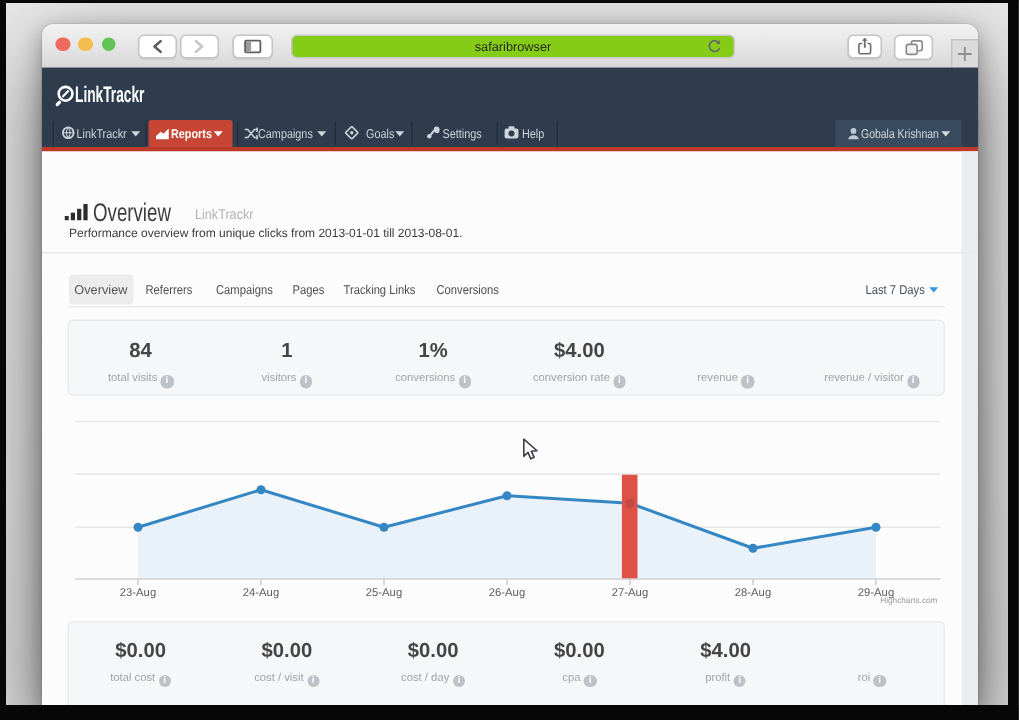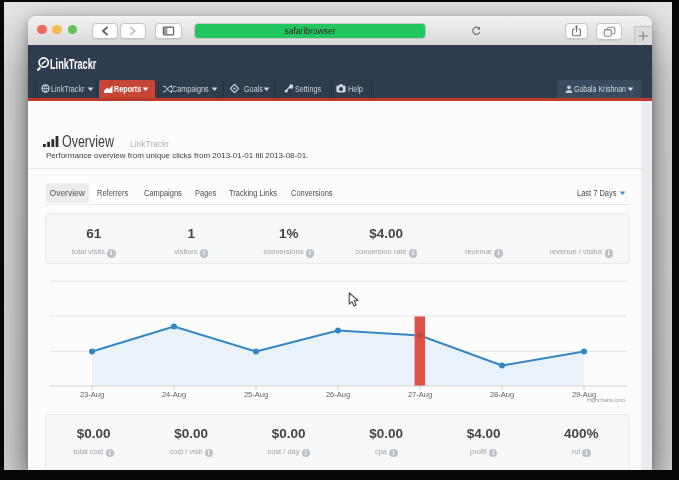--- a/index.html
+++ b/index.html
@@ -12,21 +12,21 @@
     border-radius:8px 8px 0 0; background:#fcfcfc;
     box-shadow:0 24px 55px rgba(0,0,0,.55), 0 4px 14px rgba(0,0,0,.3), 0 0 1px rgba(0,0,0,.35); }
   
   .toolbar { left:28px; top:16px; width:624px; height:29px; border-radius:8px 8px 0 0;
     background:linear-gradient(180deg,#f3f2f3 0%,#e8e7e8 45%,#d9d8d9 100%); }
   .tl { width:9.5px; height:9.5px; border-radius:50%; top:24.7px; }
   .tl.r { left:37.2px; background:#ee6a5f; }
   .tl.y { left:52.2px; background:#f5bd4f; }
   .tl.g { left:67.5px; background:#61c454; }
   .tbtn { top:22.5px; height:16px; background:#fff; border:1px solid #c6c5c6; border-radius:4px; box-shadow:0 .5px 1px rgba(0,0,0,.08); }
-  .addr { left:194px; top:22.5px; width:232px; height:16px; background:#22c55e;
+  .addr { left:194px; top:22.5px; width:296px; height:16px; background:#84cc16;
     border:1px solid #c9c8c9; border-radius:4px; font-size:8.5px; color:#2a2a2a;
     text-align:center; line-height:15px; }
   .plusbox { left:633.5px; top:25.5px; width:18.5px; height:19px; background:#dcdbdc;
     border-left:1px solid #c4c3c4; border-top:1px solid #c4c3c4; }
   
   .hdr { left:28px; top:45px; width:624px; height:52.5px; background:#2e3c4e; }
   .logo { left:50px; top:54.5px; font-size:15px; font-weight:bold; color:#fff; transform:scaleX(.61); transform-origin:left center; }
   .nav { left:28px; top:79.5px; width:624px; height:18px; }
   .navitem { top:0; height:18px; line-height:18px; font-size:8.5px; color:#cdd4da; transform:scaleX(.85); transform-origin:left center; white-space:nowrap; }
   .sep { top:1px; height:16px; width:1px; background:rgba(0,0,0,.22); }
@@ -187,21 +187,21 @@
 <div class="abs tab" style="left:229px;">Tracking Links</div>
 <div class="abs tab" style="left:291px;">Conversions</div>
 <div class="abs tab" style="left:577px;color:#44505a;">Last 7 Days</div>
 <svg class="abs" style="left:619px;top:190.5px;" width="7" height="5">
     <polygon points="0.5,0.5 6.5,0.5 3.5,4" fill="#3598db"></polygon>
   </svg>
 <div class="abs hline" style="left:45px;top:203.5px;width:585px;"></div>
 
 <div class="abs strip" style="top:213px;height:51px;"></div>
 <div class="abs" style="left:45px;top:226px;width:585px;display:flex;">
-  <div class="col val">61</div>
+  <div class="col val">84</div>
     <div class="col val">1</div>
   <div class="col val">1%</div>
     <div class="col val">$4.00</div>
 </div>
 <div class="abs" style="left:45px;top:247px;width:585px;display:flex;">
   <div class="col lab">total visits <span class="info">i</span></div>
   <div class="col lab">visitors <span class="info">i</span></div>
   <div class="col lab">conversions <span class="info">i</span></div>
   <div class="col lab">conversion rate <span class="info">i</span></div>
   <div class="col lab">revenue <span class="info">i</span></div>
@@ -244,21 +244,20 @@
   <text x="580" y="138" font-size="5.5" fill="#999" text-anchor="end" font-family="Liberation Sans, sans-serif">Highcharts.com</text>
 </svg>
 
 <div class="abs strip" style="top:413.5px;height:57px;border-radius:4px 4px 0 0;"></div>
 <div class="abs" style="left:45px;top:426px;width:585px;display:flex;">
   <div class="col val">$0.00</div>
     <div class="col val">$0.00</div>
     <div class="col val">$0.00</div>
   <div class="col val">$0.00</div>
     <div class="col val">$4.00</div>
-    <div class="col val">400%</div>
 </div>
 <div class="abs" style="left:45px;top:446.5px;width:585px;display:flex;">
   <div class="col lab">total cost <span class="info">i</span></div>
   <div class="col lab">cost / visit <span class="info">i</span></div>
   <div class="col lab">cost / day <span class="info">i</span></div>
   <div class="col lab">cpa <span class="info">i</span></div>
   <div class="col lab">profit <span class="info">i</span></div>
   <div class="col lab">roi <span class="info">i</span></div>
 </div>
 

